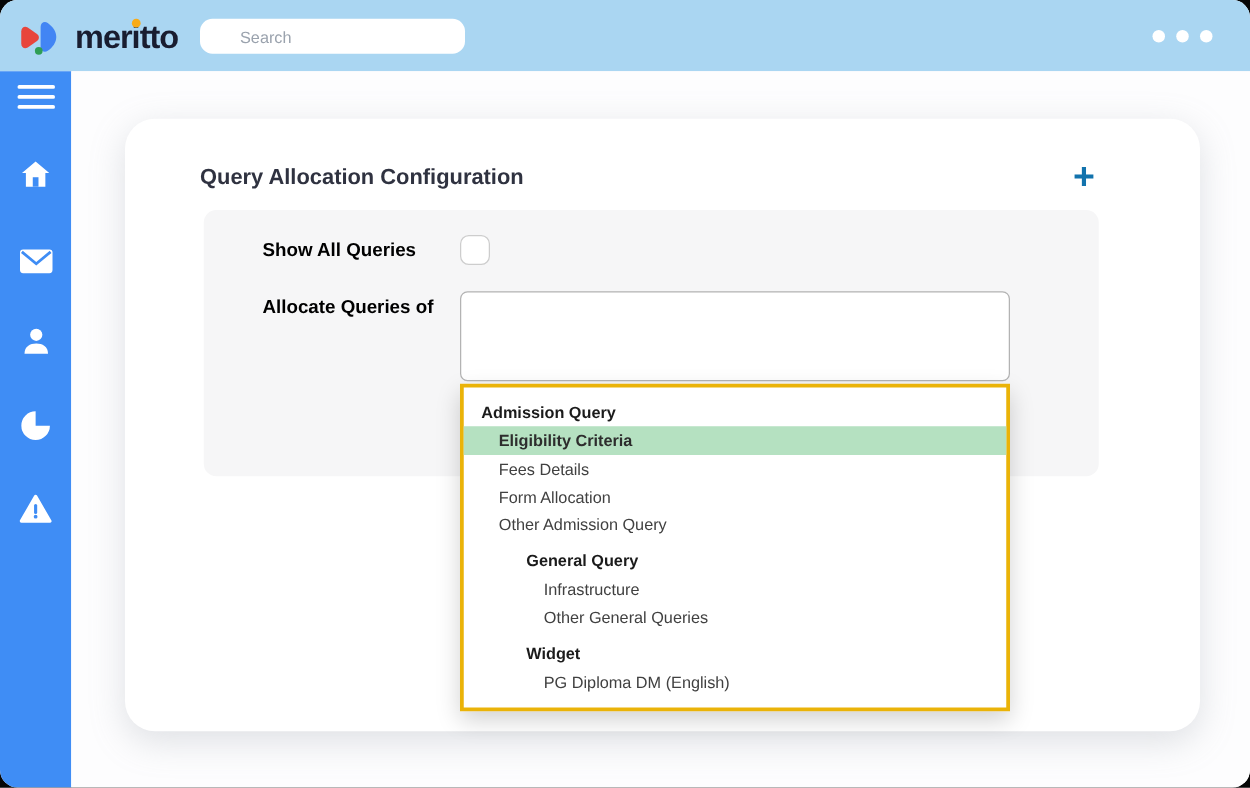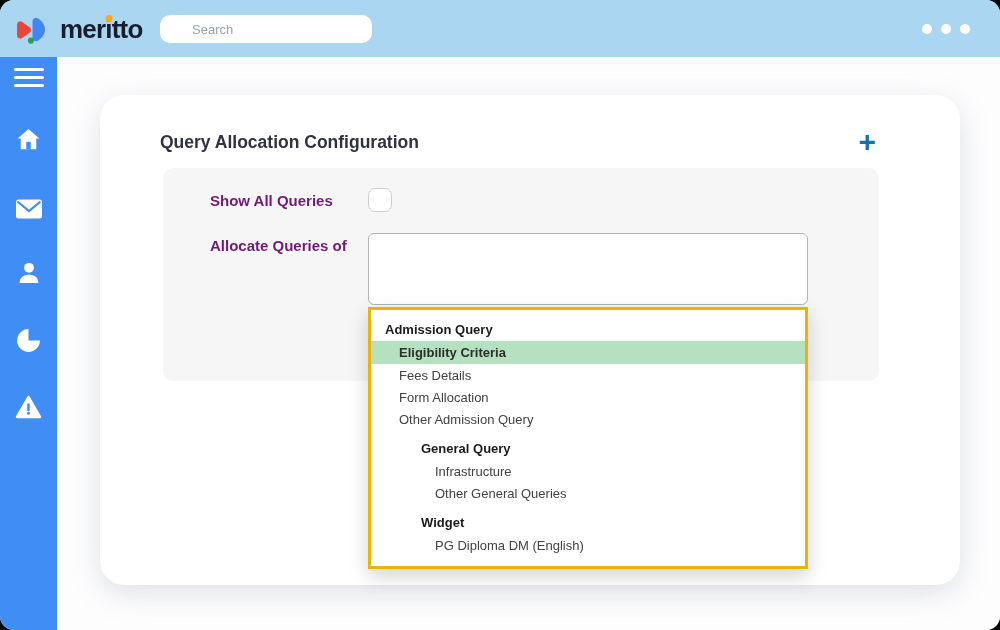--- a/index.html
+++ b/index.html
@@ -56,36 +56,36 @@
   .si-alert  { top: 337px; }
 
   
   .main { position: absolute; left: 57px; top: 57px; right: 0; bottom: 0; background: #fdfdfe; }
   .card {
     position: absolute; left: 43px; top: 38px; width: 860px; height: 490px;
     background: #ffffff; border-radius: 24px;
     box-shadow: 0 8px 28px rgba(145, 152, 163, 0.28);
   }
   .card-head {
-    display: flex; justify-content: space-between; align-items: center;
+    display: flex; justify-content: space-between; align-items: flex-start;
     padding: 36px 84px 0 60px;
     gap: 46px;
   }
   .card-title { font-size: 17.5px; font-weight: bold; color: #2f3240; }
   .add-btn {
     background: none; border: none; cursor: pointer;
     font-size: 30px; font-weight: bold; color: #1273ad; line-height: 22px;
     font-family: "Liberation Sans", sans-serif; padding: 0;
   }
 
   .panel {
     position: absolute; left: 63px; top: 73px; width: 716px; height: 213px;
     background: #f6f6f7; border-radius: 10px;
   }
-  .field-label { position: absolute; font-size: 15px; font-weight: bold; color: #701a75; }
+  .field-label { position: absolute; font-size: 15px; font-weight: bold; color: #000000; }
   .lbl-show { left: 47px; top: 24px; }
   .lbl-allocate { left: 47px; top: 69px; }
   .checkbox {
     position: absolute; left: 205px; top: 20px; width: 24px; height: 24px;
     background: #ffffff; border: 1px solid #cdcdcd; border-radius: 7px; cursor: pointer;
   }
   .multiselect {
     position: absolute; left: 205px; top: 65px; width: 440px; height: 72px;
     background: #ffffff; border: 1px solid #b3b3b3; border-radius: 6px; cursor: text;
   }

